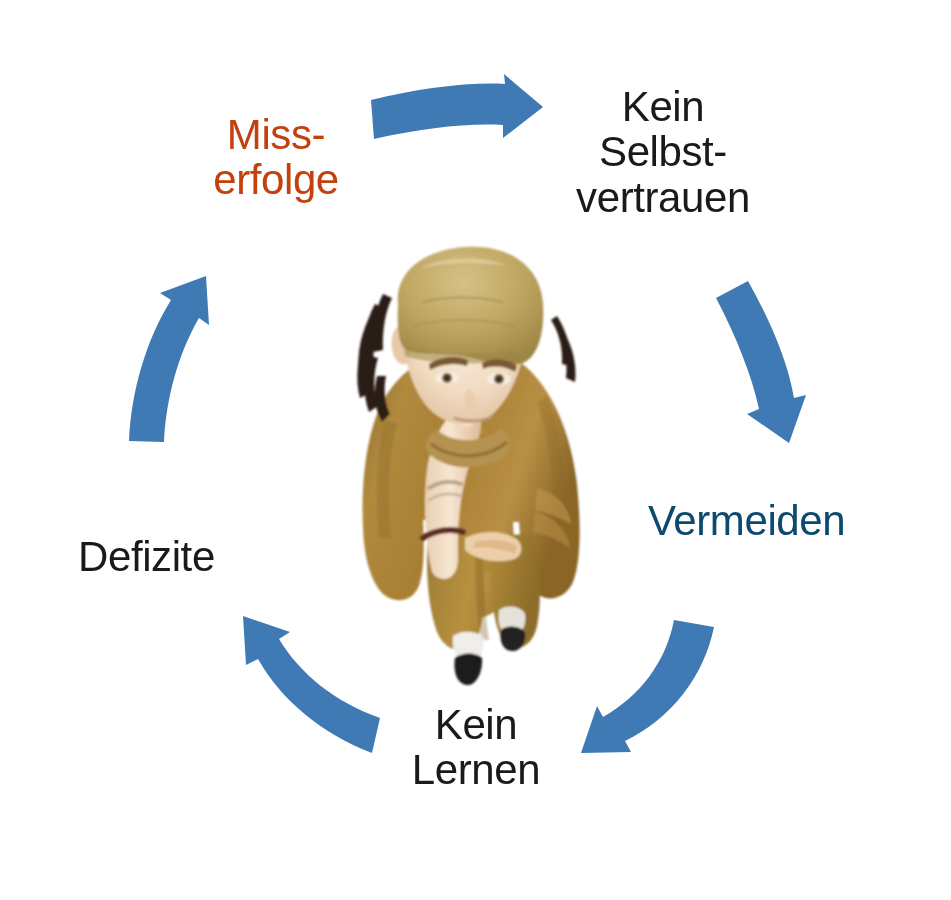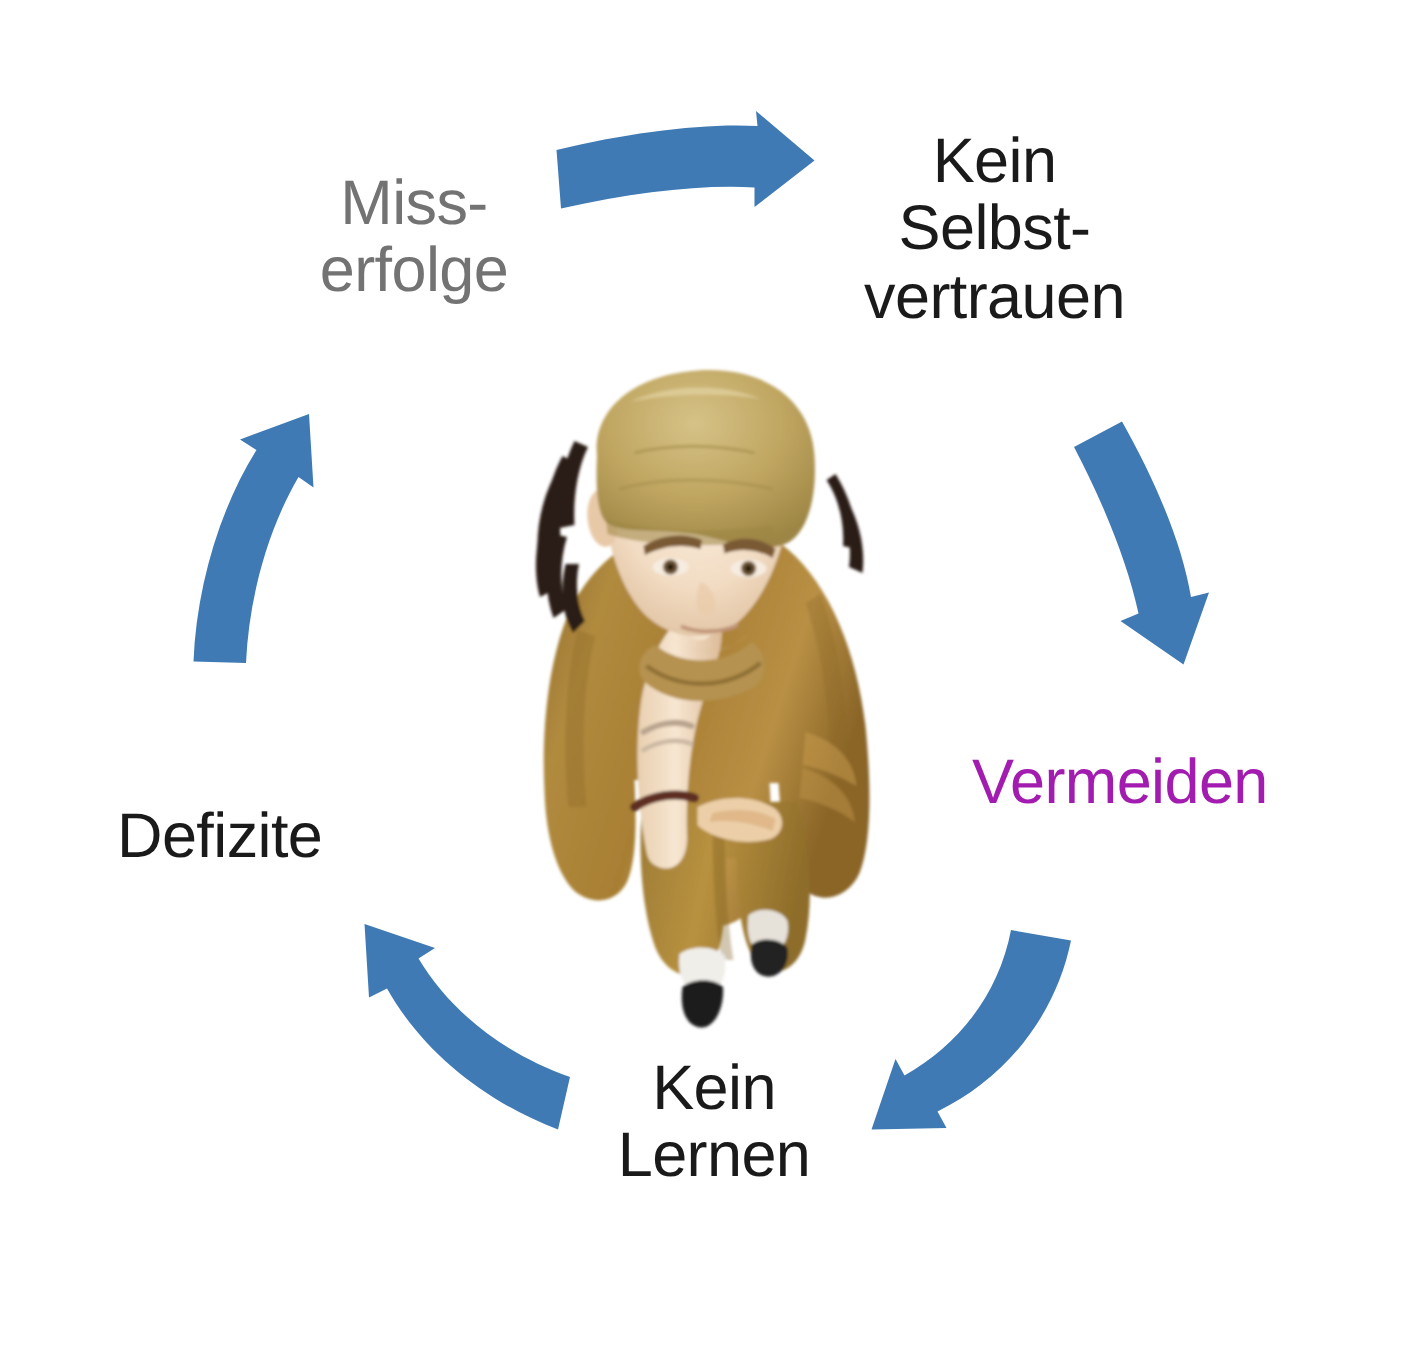--- a/index.html
+++ b/index.html
@@ -301,27 +301,27 @@
         <path d="M 106 206 C 128 222, 160 222, 182 204" stroke="#8f6f34" stroke-width="3" fill="none"></path>
 
         <path d="M 128 398 C 136 392, 152 392, 158 400 C 160 412, 156 422, 146 424 C 134 426, 126 416, 128 398 Z" fill="#f0eee9"></path>
         <path d="M 130 420 C 136 414, 152 414, 157 420 C 158 436, 150 448, 142 447 C 132 446, 128 434, 130 420 Z" fill="#1c1c1c"></path>
         <path d="M 174 372 C 182 366, 196 368, 200 376 C 202 388, 196 398, 186 398 C 176 398, 172 386, 174 372 Z" fill="#e6e2da"></path>
         <path d="M 176 392 C 182 386, 196 388, 200 394 C 202 406, 194 414, 186 413 C 178 412, 174 404, 176 392 Z" fill="#232323"></path>
       </g>
     </svg>
   </div>
 
-  <div class="cycle-label" id="label-misserfolge" style="color: #737373;">Miss-
+  <div class="cycle-label" id="label-misserfolge" style="color: #c2410c;">Miss-
 erfolge</div>
 
   <div class="cycle-label" id="label-kein-selbstvertrauen" style="color: rgb(26, 26, 26);">Kein
 Selbst-
 vertrauen</div>
 
-  <div class="cycle-label" id="label-vermeiden" style="color: #a21caf;">Vermeiden</div>
+  <div class="cycle-label" id="label-vermeiden" style="color: #0c4a6e;">Vermeiden</div>
 
   <div class="cycle-label" id="label-kein-lernen" style="color: rgb(26, 26, 26);">Kein
 Lernen</div>
 
   <div class="cycle-label" id="label-defizite" style="color: rgb(26, 26, 26);">Defizite</div>
 
 </div>
 
 </body></html>

